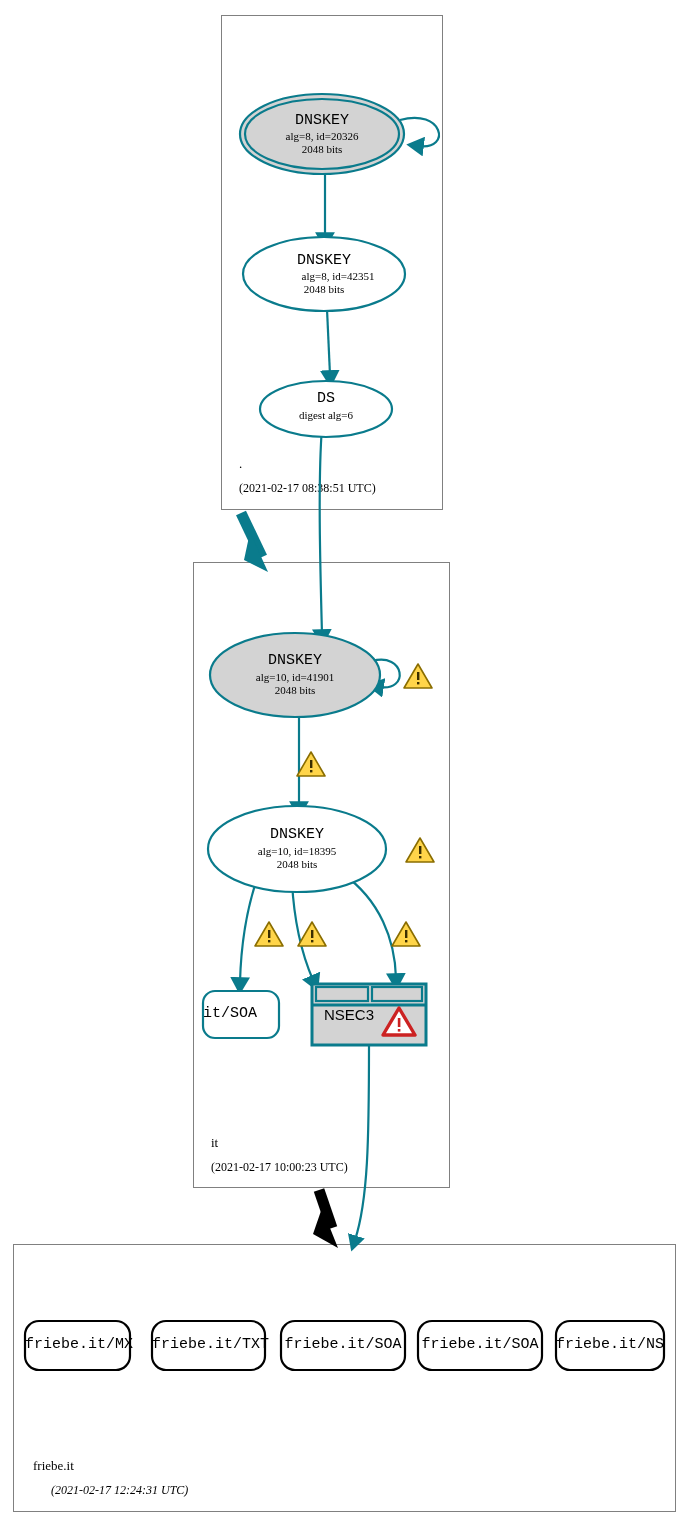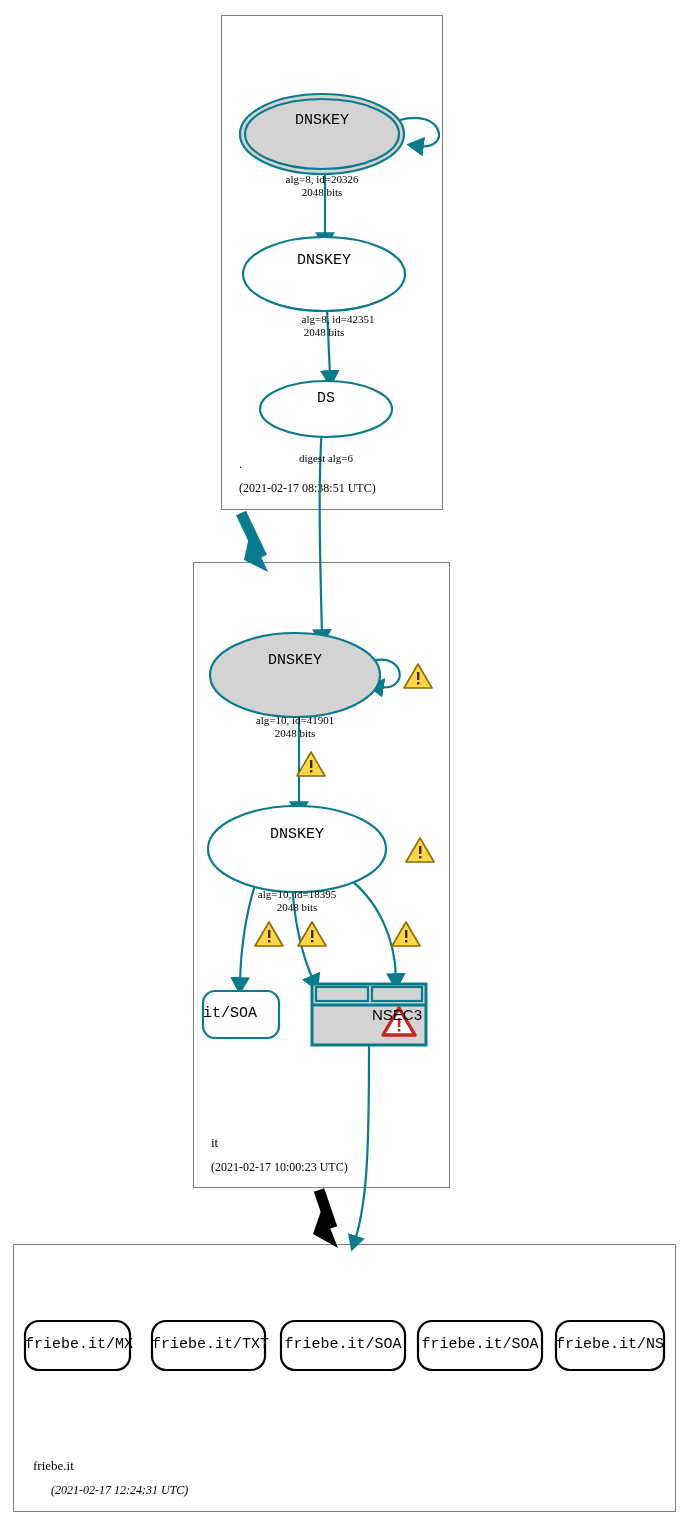--- a/index.html
+++ b/index.html
@@ -14,21 +14,21 @@
   }
   .zone-label{
     position:absolute;font-family:"Liberation Serif", serif;color:#000;white-space:nowrap;
   }
   .zone-name{font-size:13px;}
   .zone-time{font-size:12px;}
   .node-label{
     position:absolute;text-align:center;color:#000;pointer-events:none;white-space:nowrap;
   }
   .nl-title{font-family:Liberation Mono, monospace;font-size:15px;line-height:16px;}
-  .nl-sub{font-family:"Liberation Serif", serif;font-size:11px;line-height:12px;margin-top:43px;}
+  .nl-sub{font-family:"Liberation Serif", serif;font-size:11px;line-height:12px;}
   .rect-label{
     position:absolute;font-family:"Liberation Sans", sans-serif;font-size:15px;color:#000;
     white-space:nowrap;
   }
   .warn{position:absolute;}
 </style>
 </head>
 <body>
 
 <div id="stage">
@@ -204,21 +204,21 @@
   <div class="node-label nl-title" style="left:213px;top:653px;width:164px;">DNSKEY</div>
   <div class="node-label nl-sub" style="left:213px;top:671px;width:164px;">alg=10, id=41901</div>
   <div class="node-label nl-sub" style="left:213px;top:684px;width:164px;">2048 bits</div>
 
   <div class="node-label nl-title" style="left:215px;top:827px;width:164px;">DNSKEY</div>
   <div class="node-label nl-sub" style="left:215px;top:845px;width:164px;">alg=10, id=18395</div>
   <div class="node-label nl-sub" style="left:215px;top:858px;width:164px;">2048 bits</div>
 
   <div class="node-label nl-title" style="left:203px;top:1006px;width:52px;">it/SOA</div>
 
-  <div class="rect-label" style="left:324px;top:1006px;margin-left:48px;">NSEC3</div>
+  <div class="rect-label" style="left:324px;top:1006px;">NSEC3</div>
 
   <div class="node-label nl-title" style="left:25px;top:1337px;width:105px;">friebe.it/MX</div>
   <div class="node-label nl-title" style="left:152px;top:1337px;width:110px;">friebe.it/TXT</div>
   <div class="node-label nl-title" style="left:281px;top:1337px;width:124px;">friebe.it/SOA</div>
   <div class="node-label nl-title" style="left:418px;top:1337px;width:124px;">friebe.it/SOA</div>
   <div class="node-label nl-title" style="left:556px;top:1337px;width:100px;text-align:right;">friebe.it/NS</div>
 
 </div>
 
 </body></html>

